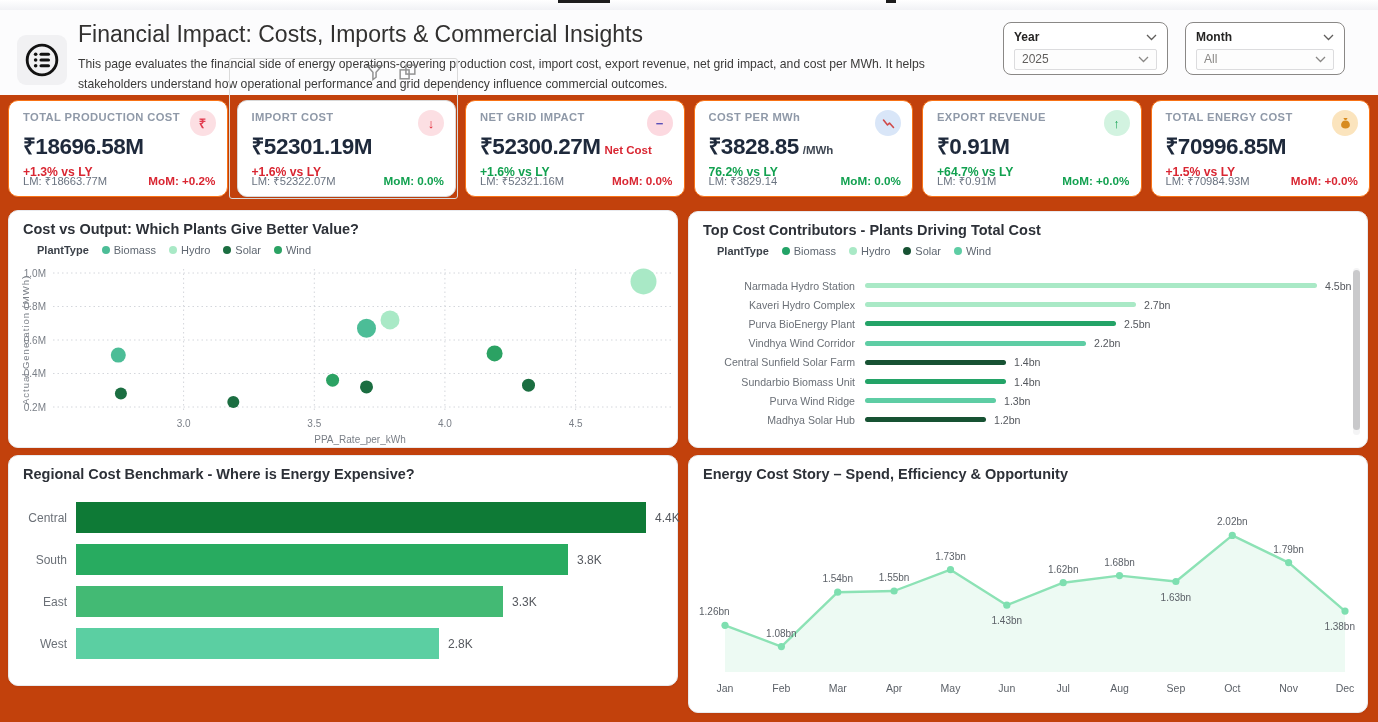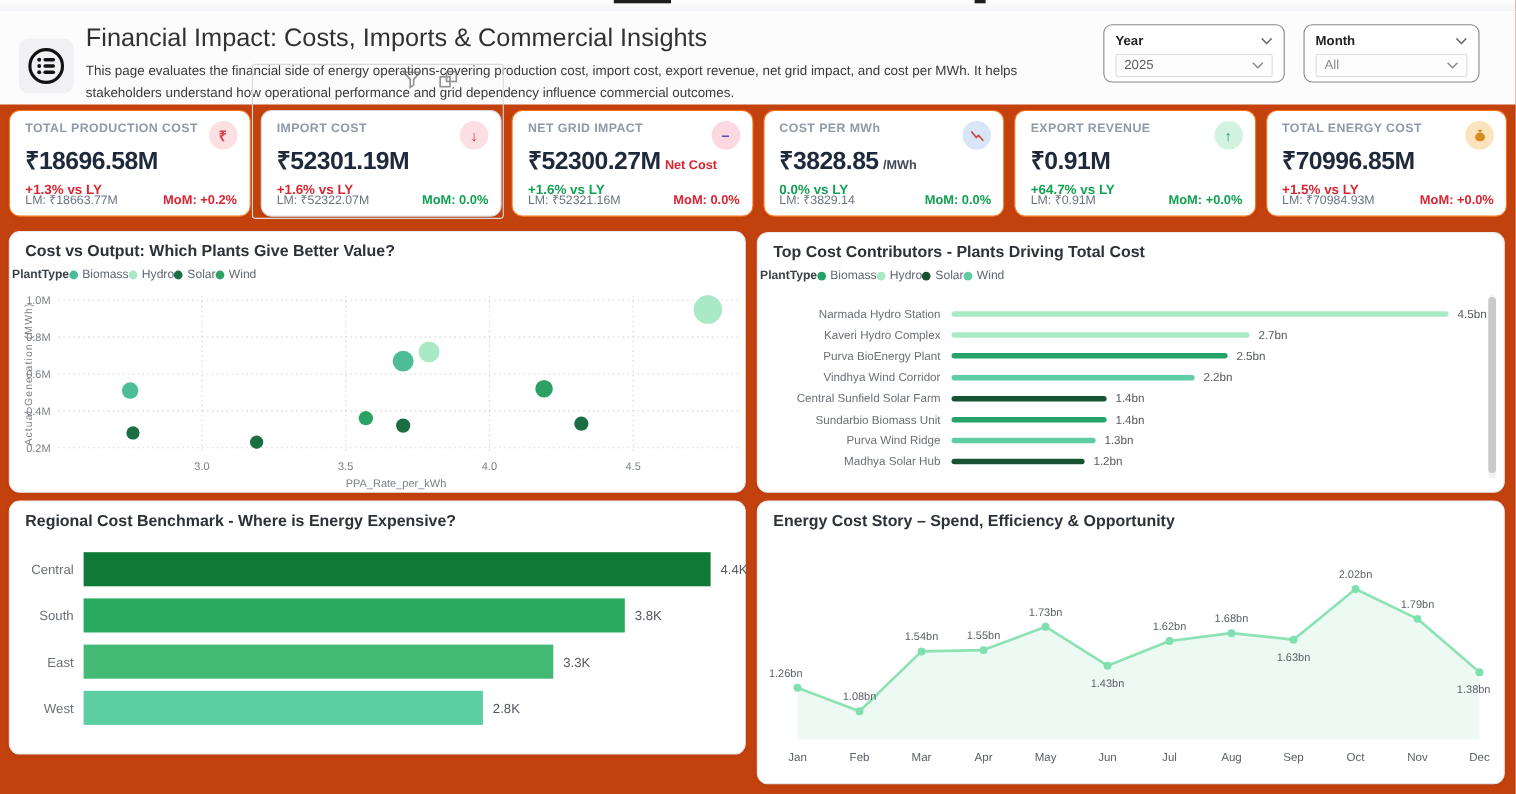--- a/index.html
+++ b/index.html
@@ -28,21 +28,21 @@
   .kpi-suffix{font-size:11.5px;font-weight:700;margin-left:4px;letter-spacing:0;}
   .kpi-delta{margin-top:4px;font-size:12.2px;font-weight:700;}
   .kpi-foot{position:absolute;left:14px;right:11px;bottom:8px;display:flex;justify-content:space-between;align-items:baseline;font-size:11.2px;color:#6a7380;}
   .kpi-mom{font-weight:700;font-size:11.7px;}
   .card{position:absolute;background:#fff;border:1px solid #e9eaee;border-radius:10px;box-shadow:0 1px 3px rgba(30,40,60,.05);box-sizing:border-box;}
   #card-scatter{left:8px;top:210px;width:670px;height:238px;}
   #card-contrib{left:688px;top:211px;width:680px;height:237px;}
   #card-regional{left:8px;top:455px;width:670px;height:231px;}
   #card-line{left:688px;top:455px;width:680px;height:258px;}
   .chart-title{padding:10px 14px 0;font-size:14.5px;font-weight:600;color:#2d3138;}
-  .legend{padding:7px 2px 0;font-size:11px;color:#5f6771;display:flex;align-items:center;}
+  .legend{padding:7px 28px 0;font-size:11px;color:#5f6771;display:flex;gap:13px;align-items:center;}
   .ltitle{font-weight:700;color:#3b4149;}
   .litem{display:inline-flex;align-items:center;cursor:pointer;justify-content:center;}
   .dot{width:8px;height:8px;border-radius:50%;display:inline-block;margin-right:4px;}
   svg.plot{position:absolute;}
   #svg-scatter{left:6px;top:56px;width:660px;height:182px;}
   #svg-line{left:8px;top:34px;width:664px;height:218px;}
   .contrib-rows{position:absolute;left:14px;top:64px;right:26px;}
   .crow{display:flex;align-items:center;height:19.2px;font-size:10.6px;}
   .clabel{width:152px;text-align:right;padding-right:10px;flex:none;color:#6b7077;white-space:nowrap;}
   .cbar{height:5px;border-radius:3px;flex:none;cursor:pointer;}
@@ -157,21 +157,21 @@
         </div>
       </div>
       <div class="kpi-card">
         <div class="kpi-title">COST PER MWh</div>
         <div class="kpi-icon" style="background:#d9e6f8;color:#d04a4a">
           <svg width="13" height="13" viewBox="0 0 13 13">
             <polyline points="1.5,3 5.5,8 7.5,6 11.5,10.5" fill="none" stroke="currentColor" stroke-width="1.6" stroke-linecap="round" stroke-linejoin="round"></polyline>
           </svg>
         </div>
         <div class="kpi-value">₹3828.85<span class="kpi-suffix" style="color:#3f4753">/MWh</span></div>
-        <div class="kpi-delta" style="color:#12a150">0.0% vs LY</div>
+        <div class="kpi-delta" style="color:#12a150">76.2% vs LY</div>
         <div class="kpi-foot">
           <span>LM: ₹3829.14</span>
           <span class="kpi-mom" style="color:#12a150">MoM: 0.0%</span>
         </div>
       </div>
       <div class="kpi-card">
         <div class="kpi-title">EXPORT REVENUE</div>
         <div class="kpi-icon" style="background:#d2f3e0;color:#12a150">↑</div>
         <div class="kpi-value">₹0.91M</div>
         <div class="kpi-delta" style="color:#12a150">+64.7% vs LY</div>

